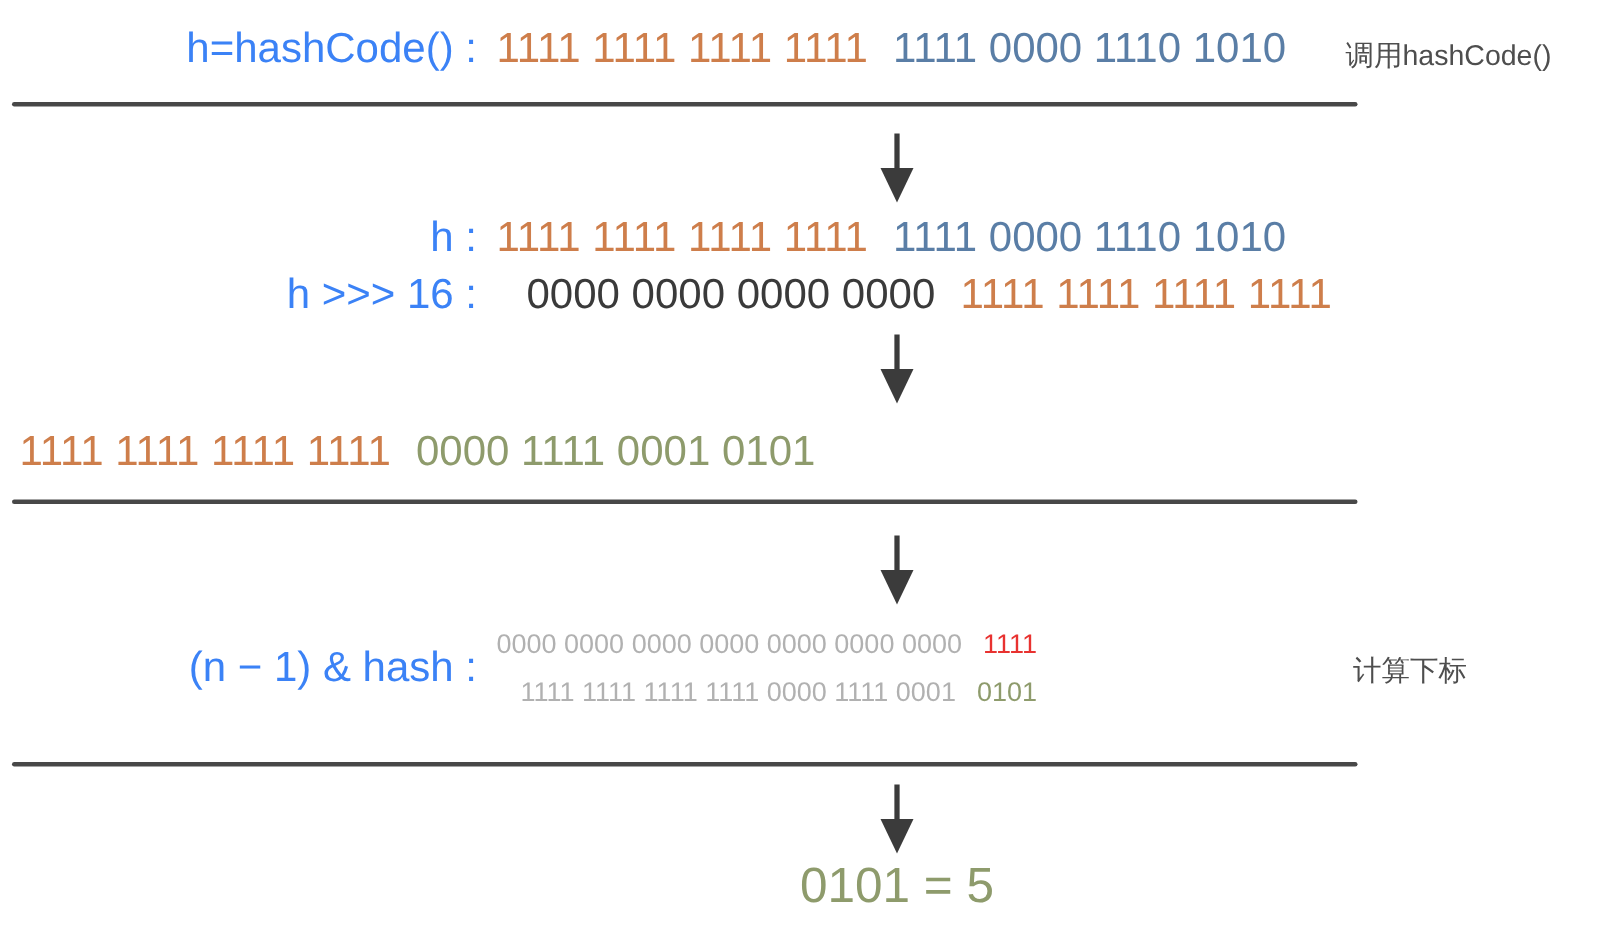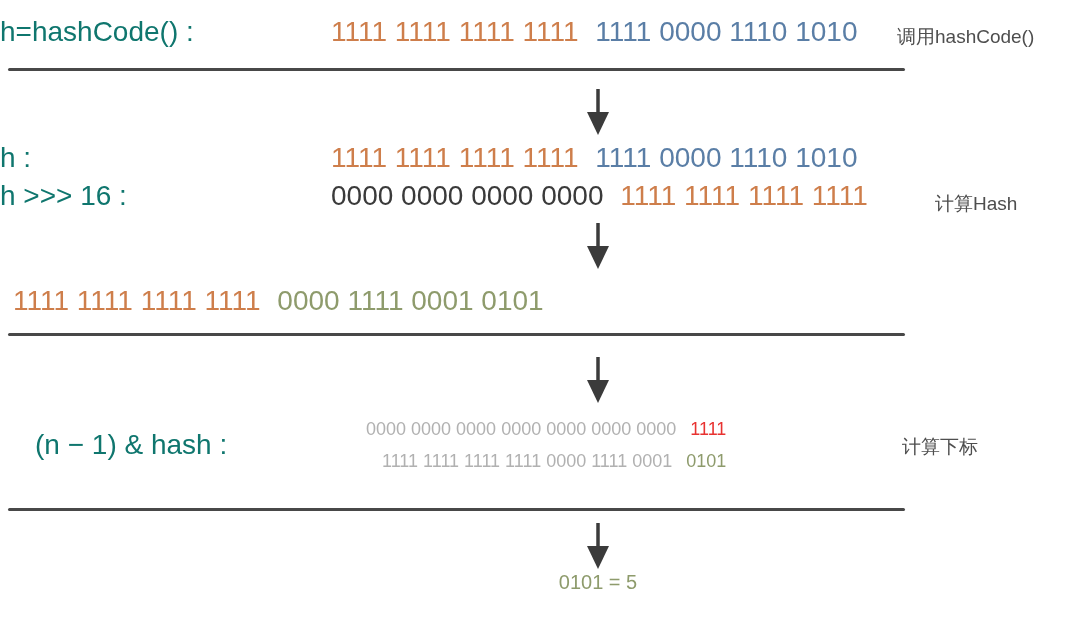--- a/index.html
+++ b/index.html
@@ -18,30 +18,31 @@
   .row {
     position: absolute;
     left: 0;
     display: flex;
     align-items: baseline;
     font-size: 28px;
     line-height: 34px;
   }
   .row-label {
     width: 318px;
-    color: #0f766e;
+    text-align: right;
+    color: #3b82f6;
     white-space: nowrap;
     flex: 0 0 auto;
   }
   .row-binary {
     margin-left: 13px;
     white-space: nowrap;
   }
   .seg + .seg { margin-left: 9px; }
-  .index-row { align-items: center; padding-left: 35px; }
+  .index-row { align-items: center; }
   .index-binary .bin-line {
     font-size: 18px;
     line-height: 32px;
     white-space: nowrap;
   }
   .divider {
     position: absolute;
     left: 8px;
     width: 897px;
     height: 3px;
@@ -59,21 +60,21 @@
     color: #4e4e4e;
     font-size: 19px;
     white-space: nowrap;
   }
   .result {
     position: absolute;
     top: 571px;
     left: 448px;
     width: 300px;
     text-align: center;
-    font-size: 20px;
+    font-size: 33px;
   }
 </style>
 </head>
 <body>
 
 <div id="canvas">
 
   <div class="row" style="top:15px">
     <div class="row-label">h=hashCode() :</div>
     <div class="row-binary">
@@ -94,25 +95,24 @@
     <div class="row-label">h :</div>
     <div class="row-binary">
       <span class="seg" style="color: rgb(206, 126, 75);">1111 1111 1111 1111</span>
       <span class="seg" style="color: rgb(90, 126, 166);">1111 0000 1110 1010</span>
     </div>
   </div>
 
   <div class="row" style="top:179px">
     <div class="row-label">h &gt;&gt;&gt; 16 :</div>
     <div class="row-binary">
-      <span class="seg" style="color: rgb(58, 58, 58);">0000 0000 0000 0000</span>
+      <span class="seg" style="color: rgb(58, 58, 58); margin-left: 20px;">0000 0000 0000 0000</span>
       <span class="seg" style="color: rgb(206, 126, 75);">1111 1111 1111 1111</span>
     </div>
   </div>
-  <div class="annotation" style="left:935px; top:191px">计算Hash</div>
 
   <svg class="arrow" style="top:222px" viewBox="0 0 28 48">
     <line x1="14" y1="1" x2="14" y2="27" stroke="#3b3b3b" stroke-width="3.5"></line>
     <polygon points="3,24 25,24 14,47" fill="#3b3b3b"></polygon>
   </svg>
 
   <div class="row" style="top:284px">
     <div class="row-binary">
       <span class="seg" style="color: rgb(206, 126, 75);">1111 1111 1111 1111</span>
       <span class="seg" style="color: rgb(142, 155, 108);">0000 1111 0001 0101</span>

